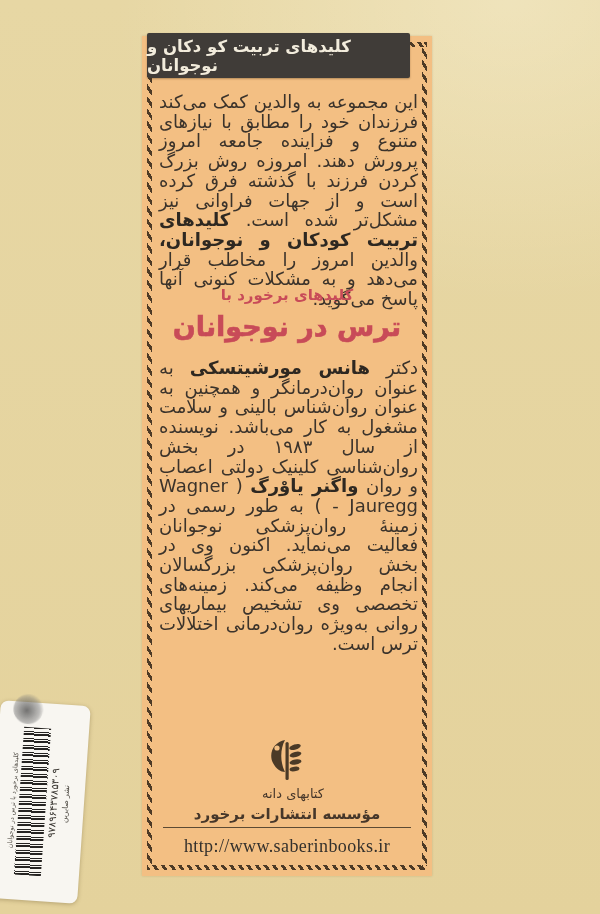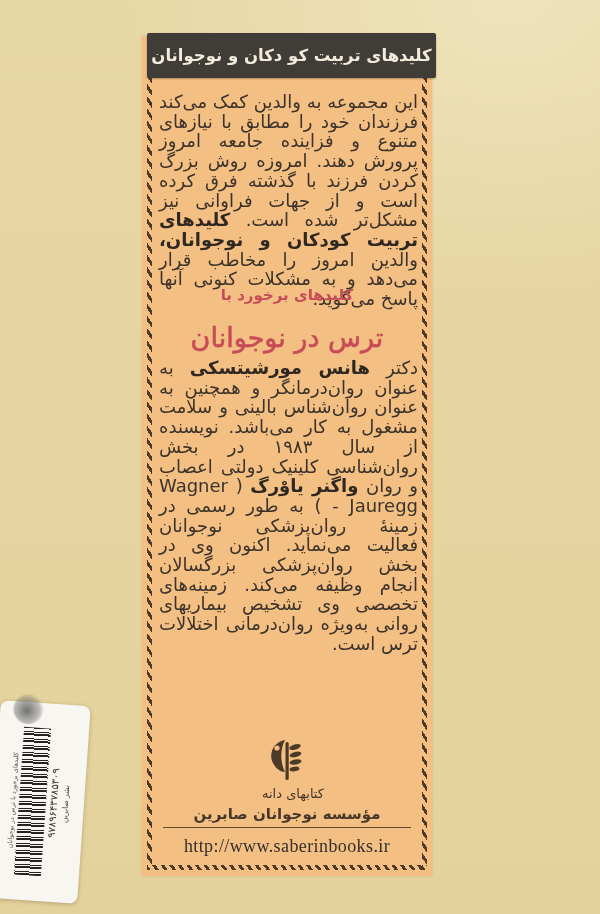--- a/index.html
+++ b/index.html
@@ -21,21 +21,21 @@
     box-shadow:0 0 2px rgba(120,90,40,.25);
   }
   .stitch{position:absolute;background:repeating-linear-gradient(55deg,var(--stitch,#4d3a26) 0 3px,rgba(0,0,0,0) 3px 7px);}
   .stitch.t{left:5px;right:5px;top:6px;height:5px;}
   .stitch.b{left:5px;right:5px;bottom:6px;height:5px;}
   .stitch.l{top:6px;bottom:6px;left:5px;width:5px;}
   .stitch.r{top:6px;bottom:6px;right:5px;width:5px;}
 
   
   .headerbar{
-    position:absolute;left:147px;top:33px;width:289px;height:45px;
+    position:absolute;left:147px;top:33px;width:263px;height:45px;
     background:var(--header-bg,#403c38);
     border-radius:2px;
     display:flex;align-items:center;justify-content:center;
     color:var(--header-text,#f2ecdc);
     font-size:16.5px;font-weight:bold;letter-spacing:.2px;
     box-shadow:0 1px 2px rgba(60,40,10,.35);
   }
 
   
   .p{
@@ -45,22 +45,22 @@
   }
   .p b{font-weight:bold;color:#2e2821;}
   .p1{top:56px;}
   .p2{top:322px;}
 
   .titleblock{position:absolute;left:0;right:0;top:250px;text-align:center;direction:rtl;}
   .subtitle{
     color:var(--red-accent,#c84b58);font-size:15px;font-weight:bold;letter-spacing:.2px;
   }
   .booktitle{
-    margin-top:18px;color:var(--red-accent,#c84b58);
-    font-size:27px;font-weight:normal;-webkit-text-stroke:.6px var(--red-accent,#c84b58);
+    margin-top:7px;color:var(--red-accent,#c84b58);
+    font-size:27px;font-weight:bold;-webkit-text-stroke:.6px var(--red-accent,#c84b58);
   }
 
   
   .publisher{position:absolute;left:0;right:0;top:700px;text-align:center;direction:rtl;
     color:var(--publisher-text,#46372a);}
   .logo-icon{display:block;margin:0 auto;}
   .series{font-size:13px;margin-top:2px;padding-left:12px;}
   .pubname{font-size:15px;font-weight:bold;margin-top:4px;}
   .rule{width:248px;height:1px;background:#5c4a33;margin:4px auto 3px auto;}
   .membership{font-size:10px;}
@@ -128,21 +128,21 @@
           <path d="M18,4 C7,6 1,17 6,27 C9,33 14,36 18,36 C13,26 13,13 18,4 Z"></path>
           <rect x="18.5" y="6" width="3.2" height="38" rx="1.6"></rect>
           <ellipse cx="28" cy="11" rx="6" ry="2.6" transform="rotate(-18 28 11)"></ellipse>
           <ellipse cx="28.5" cy="18.5" rx="6" ry="2.6" transform="rotate(-14 28.5 18.5)"></ellipse>
           <ellipse cx="28.5" cy="26" rx="6" ry="2.6" transform="rotate(-10 28.5 26)"></ellipse>
           <ellipse cx="27.5" cy="33" rx="5" ry="2.3" transform="rotate(-8 27.5 33)"></ellipse>
         </g>
         <circle cx="10" cy="12" r="2.6" fill="#f3bf83"></circle>
       </svg>
       <div class="series">کتابهای دانه</div>
-      <div class="pubname">مؤسسه نوجوانان صابرین</div>
+      <div class="pubname">مؤسسه انتشارات برخورد</div>
       <div class="rule"></div>
       <div class="url">http://www.saberinbooks.ir</div>
     </div>
   </div>
 
   <div class="headerbar">
     <span>کلیدهای تربیت کو دکان و نوجوانان</span>
   </div>
 
   <div class="sticker">

